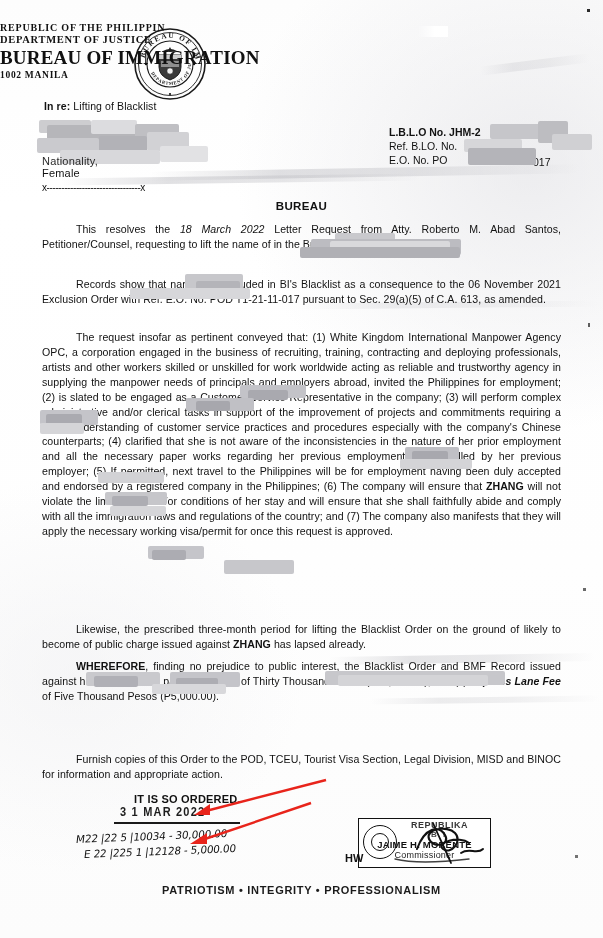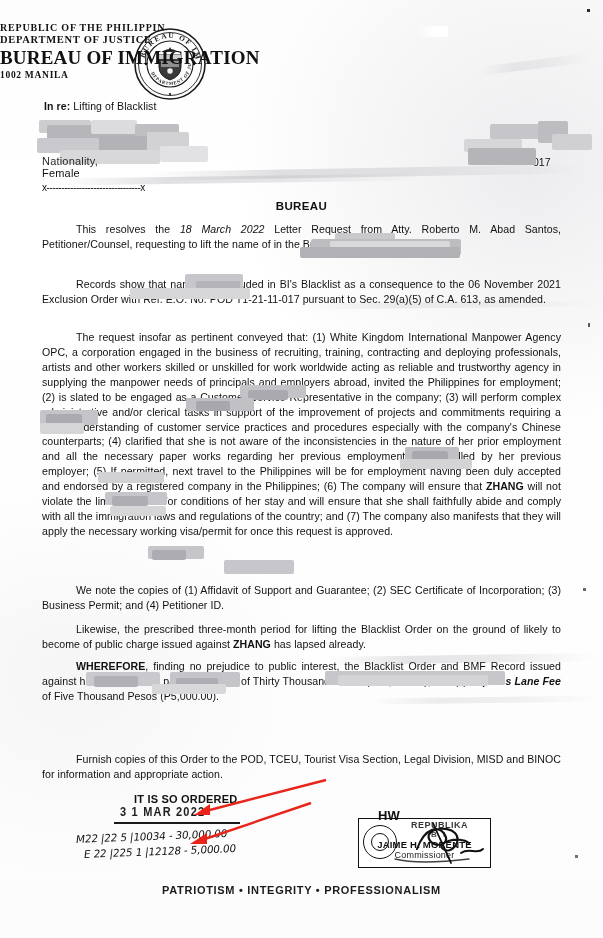--- a/index.html
+++ b/index.html
@@ -203,22 +203,22 @@
     width: 32px; height: 32px;
     border: 1.5px solid #111; border-radius: 50%;
   }
   #stamp-circle::after {
     content: "";
     position: absolute; left: 7px; top: 7px;
     width: 16px; height: 16px;
     border: 1.2px solid #111; border-radius: 50%;
   }
   #hw-mark {
-    position: absolute; left: 345px; top: 808px;
-    font-size: 13px; font-weight: 700; color: #111; margin-left: 33px;
+    position: absolute; left: 345px; top: 852px;
+    font-size: 11px; font-weight: 700; color: #111;
   }
 
   
   .arrow { position: absolute; pointer-events: none; }
 
   
   #tagline {
     position: absolute; left: 0; top: 884px; width: 603px;
     text-align: center;
     font-family: "Liberation Sans", sans-serif;
@@ -288,20 +288,29 @@
   <div class="redact" style="left:37px;  top:138px; width:62px; height:15px; background:#cacace;"></div>
   <div class="redact" style="left:99px;  top:136px; width:48px; height:17px; background:#b2b2b7;"></div>
   <div class="redact" style="left:147px; top:132px; width:42px; height:19px; background:#d2d2d5;"></div>
   <div class="redact" style="left:60px;  top:150px; width:100px; height:14px; background:#d8d8db;"></div>
   <div class="redact" style="left:160px; top:146px; width:48px; height:16px; background:#e2e2e4;"></div>
 
   <div id="party-nat">Nationality,</div>
   <div id="party-sex">Female</div>
   <div id="xline">x--------------------------------x</div>
 
+  <div id="refs">
+    <div class="r1">
+      <span>L.B.L.O No. JHM-2</span>
+    </div>
+    <div>Ref. B.LO. No.</div>
+    <div>
+      <span>E.O. No. PO</span>
+    </div>
+  </div>
   <div style="position:absolute; left:545px; top:126px; font-size:12px; font-weight:700; letter-spacing:2px;">8 0</div>
   <div style="position:absolute; left:533px; top:156px; font-size:10.5px;">017</div>
 
   <div class="redact" style="left:490px; top:124px; width:54px; height:15px; background:#c6c6ca;"></div>
   <div class="redact" style="left:538px; top:121px; width:30px; height:22px; background:#bdbdc1;"></div>
   <div class="redact" style="left:552px; top:134px; width:40px; height:16px; background:#d0d0d3;"></div>
   <div class="redact" style="left:464px; top:139px; width:58px; height:13px; background:#d6d6d9;"></div>
   <div class="redact" style="left:468px; top:148px; width:68px; height:17px; background:#b4b4b9;"></div>
 
   <div id="order-title">BUREAU</div>
@@ -336,23 +345,20 @@
   <div class="redact" style="left:412px; top:451px; width:36px; height:10px; background:#a8a8ae;"></div>
   <div class="redact" style="left:400px; top:459px; width:72px; height:10px; background:#d4d4d7;"></div>
   <div class="redact" style="left:98px;  top:472px; width:66px; height:11px; background:#d2d2d5;"></div>
   <div class="redact" style="left:105px; top:492px; width:62px; height:13px; background:#c6c6ca;"></div>
   <div class="redact" style="left:112px; top:496px; width:36px; height:10px; background:#adadb3;"></div>
   <div class="redact" style="left:110px; top:506px; width:56px; height:10px; background:#d6d6d9;"></div>
   <div class="redact" style="left:148px; top:546px; width:56px; height:13px; background:#c5c5ca;"></div>
   <div class="redact" style="left:152px; top:550px; width:34px; height:10px; background:#acacb2;"></div>
   <div class="redact" style="left:224px; top:560px; width:70px; height:14px; background:#c7c7cb;"></div>
 
-  <div class="para indent" style="top:583px;">
-    <span>We note the copies of (1) Affidavit of Support and Guarantee; (2) SEC Certificate of Incorporation; (3) Business Permit; and (4) Petitioner ID.</span>
-  </div>
 
   <div class="para indent" style="top:622px;">
     <span>Likewise, the prescribed three-month period for lifting the Blacklist Order on the ground of likely to become of public charge issued against </span><b>ZHANG</b><span> has lapsed already.</span>
   </div>
 
   <div class="para indent" style="top:659px;">
     <b>WHEREFORE</b><span>, finding no prejudice to public interest, the Blacklist Order and BMF Record issued against </span><span> hereby </span><span> upon due payment of (i) </span><span> e of Thirty Thousand Pesos (P30,000.00), and (ii) </span><b><i>Express Lane Fee</i></b><span> of Five Thousand Pesos (P5,000.00).</span>
   </div>
   <div class="redact" style="left:86px;  top:672px; width:74px; height:14px; background:#c9c9cd;"></div>
   <div class="redact" style="left:94px;  top:676px; width:44px; height:11px; background:#b0b0b6;"></div>

